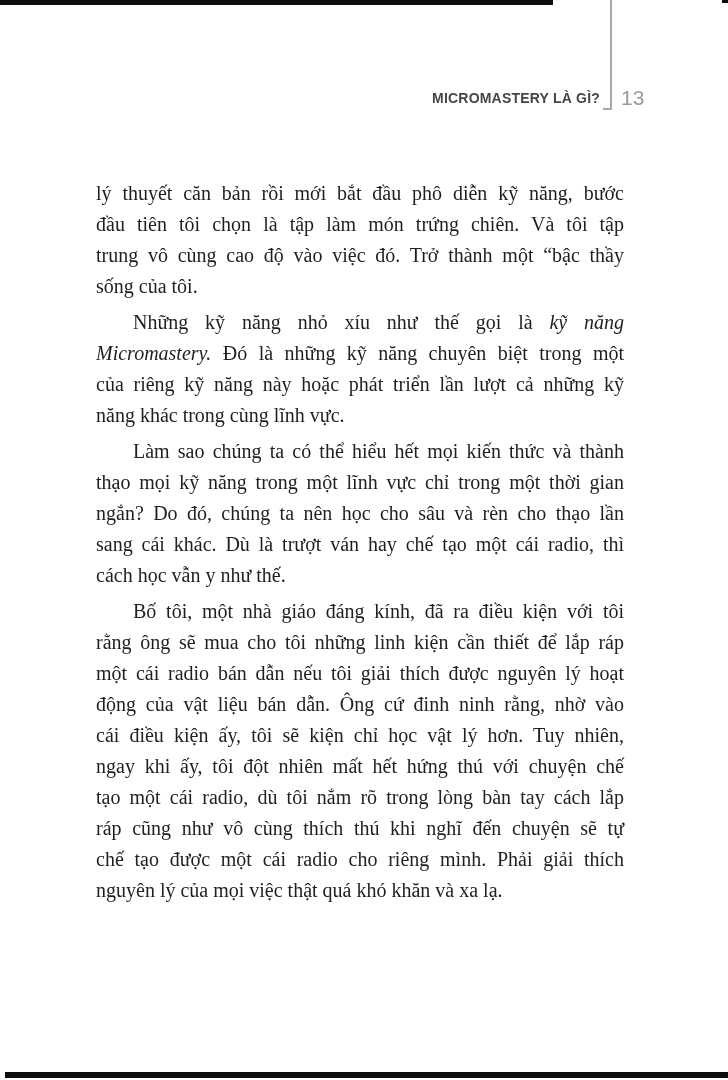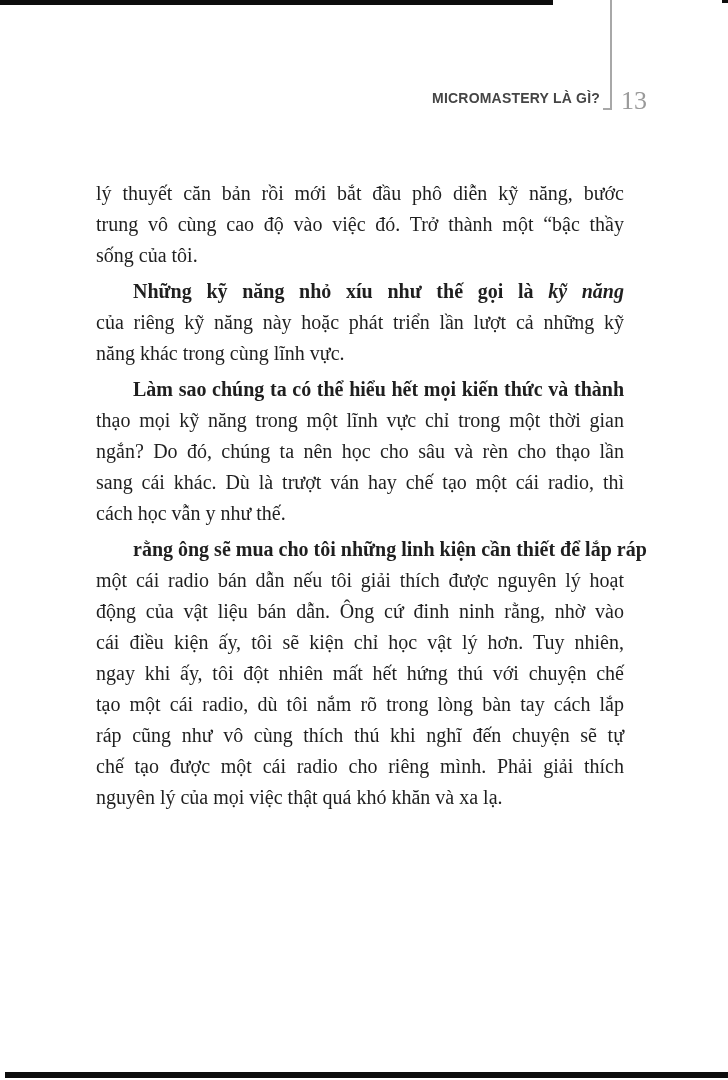--- a/index.html
+++ b/index.html
@@ -35,72 +35,75 @@
     width: 9px; height: 2px; background: #a8a8a8;
   }
   .running-head {
     position: absolute; right: 128px; top: 90px;
     font-family: "Liberation Sans", "DejaVu Sans", sans-serif;
     font-size: 14px; font-weight: 700; color: #454545;
     letter-spacing: 0.2px; white-space: nowrap;
   }
   .page-number {
     position: absolute; left: 621px; top: 86px;
-    font-family: Liberation Serif, serif;
-    font-size: 26px; font-weight: 400; color: #9a9a9a;
+    font-family: Liberation Sans, sans-serif;
+    font-size: 21px; font-weight: 400; color: #9a9a9a;
   }
   
   .body-text {
     position: absolute; left: 96px; top: 150px;
     width: 528px;
     font-size: 20px; line-height: 31px; color: #1f1f1f; margin-top: 28px;
   }
   .para { margin-top: 5px; }
   .para:first-child { margin-top: 0; }
   .line {
     text-align: justify;
     text-align-last: justify;
     height: 31px; overflow: visible; white-space: nowrap;
   }
   .line.last { text-align-last: left; }
-  .para.indent .line:first-child { text-indent: 37px; font-weight: bold; }
+  .para.indent .line:first-child { text-indent: 37px; }
   .it { font-style: italic; }
 </style>
 </head>
 <body>
 
 <div class="page">
   <div class="top-bar"></div>
   <div class="top-right-stub"></div>
 
   <div class="folio-rule"></div>
   <div class="folio-rule-foot"></div>
 
   <div class="running-head">MICROMASTERY LÀ GÌ?</div>
   <div class="page-number">13</div>
 
   <div class="body-text" id="body-text">
       <div class="para">
         <div class="line"><span>lý thuyết căn bản rồi mới bắt đầu phô diễn kỹ năng, bước</span></div>
+        <div class="line"><span>đầu tiên tôi chọn là tập làm món trứng chiên. Và tôi tập</span></div>
         <div class="line"><span>trung vô cùng cao độ vào việc đó. Trở thành một “bậc thầy</span></div>
         <div class="line last"><span>sống của tôi.</span></div>
       </div>
       <div class="para indent">
         <div class="line"><span>Những kỹ năng nhỏ xíu như thế gọi là </span><span class="it">kỹ năng</span></div>
+        <div class="line"><span class="it">Micromastery.</span><span> Đó là những kỹ năng chuyên biệt trong một</span></div>
         <div class="line"><span>của riêng kỹ năng này hoặc phát triển lần lượt cả những kỹ</span></div>
         <div class="line last"><span>năng khác trong cùng lĩnh vực.</span></div>
       </div>
       <div class="para indent">
         <div class="line"><span>Làm sao chúng ta có thể hiểu hết mọi kiến thức và thành</span></div>
         <div class="line"><span>thạo mọi kỹ năng trong một lĩnh vực chỉ trong một thời gian</span></div>
         <div class="line"><span>ngắn? Do đó, chúng ta nên học cho sâu và rèn cho thạo lần</span></div>
         <div class="line"><span>sang cái khác. Dù là trượt ván hay chế tạo một cái radio, thì</span></div>
         <div class="line last"><span>cách học vẫn y như thế.</span></div>
       </div>
       <div class="para indent">
+        <div class="line"><span>Bố tôi, một nhà giáo đáng kính, đã ra điều kiện với tôi</span></div>
         <div class="line"><span>rằng ông sẽ mua cho tôi những linh kiện cần thiết để lắp ráp</span></div>
         <div class="line"><span>một cái radio bán dẫn nếu tôi giải thích được nguyên lý hoạt</span></div>
         <div class="line"><span>động của vật liệu bán dẫn. Ông cứ đinh ninh rằng, nhờ vào</span></div>
         <div class="line"><span>cái điều kiện ấy, tôi sẽ kiện chỉ học vật lý hơn. Tuy nhiên,</span></div>
         <div class="line"><span>ngay khi ấy, tôi đột nhiên mất hết hứng thú với chuyện chế</span></div>
         <div class="line"><span>tạo một cái radio, dù tôi nắm rõ trong lòng bàn tay cách lắp</span></div>
         <div class="line"><span>ráp cũng như vô cùng thích thú khi nghĩ đến chuyện sẽ tự</span></div>
         <div class="line"><span>chế tạo được một cái radio cho riêng mình. Phải giải thích</span></div>
         <div class="line last"><span>nguyên lý của mọi việc thật quá khó khăn và xa lạ.</span></div>
       </div>

